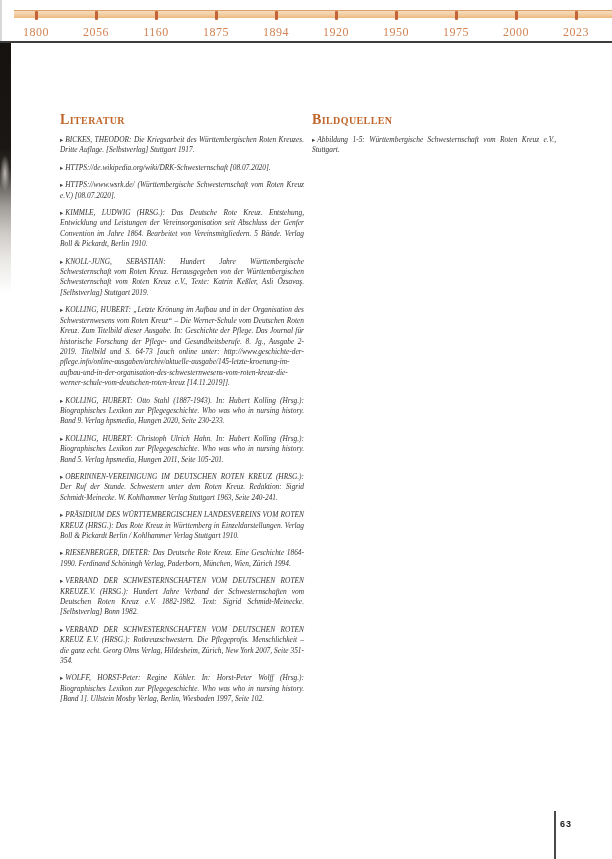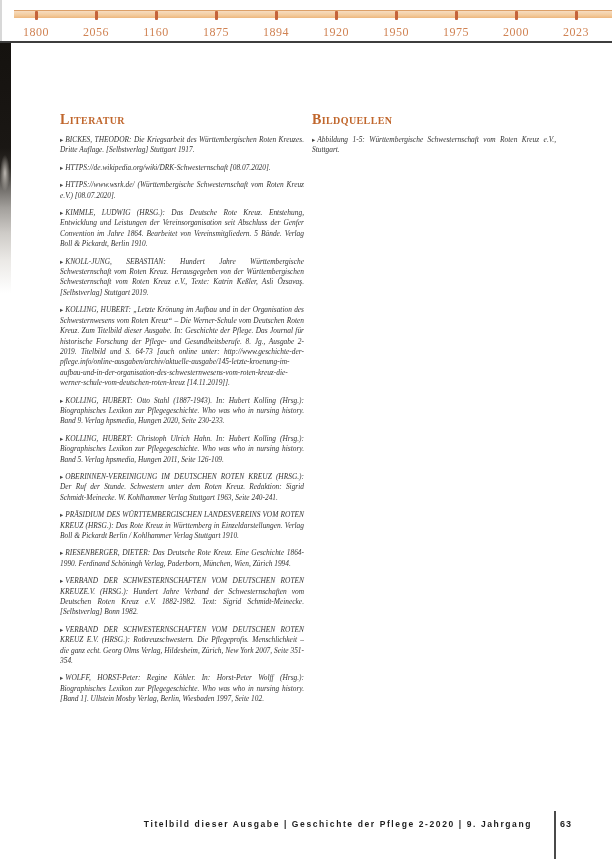--- a/index.html
+++ b/index.html
@@ -132,31 +132,30 @@
   <div class="col col-left">
     <h2 class="col-heading">Literatur</h2>
 
     <p class="entry"><span class="bullet">▸</span><span>BICKES, THEODOR: Die Kriegsarbeit des Württembergischen Roten Kreuzes. Dritte Auflage. [Selbstverlag] Stuttgart 1917.</span></p>
     <p class="entry"><span class="bullet">▸</span><span>HTTPS://de.wikipedia.org/wiki/DRK-Schwesternschaft [08.07.2020].</span></p>
     <p class="entry"><span class="bullet">▸</span><span>HTTPS://www.wsrk.de/ (Württembergische Schwesternschaft vom Roten Kreuz e.V.) [08.07.2020].</span></p>
     <p class="entry"><span class="bullet">▸</span><span>KIMMLE, LUDWIG (HRSG.): Das Deutsche Rote Kreuz. Entstehung, Entwicklung und Leistungen der Vereinsorganisation seit Abschluss der Genfer Convention im Jahre 1864. Bearbeitet von Vereinsmitgliedern. 5 Bände. Verlag Boll &amp; Pickardt, Berlin 1910.</span></p>
     <p class="entry"><span class="bullet">▸</span><span>KNOLL-JUNG, SEBASTIAN: Hundert Jahre Württembergische Schwesternschaft vom Roten Kreuz. Herausgegeben von der Württembergischen Schwesternschaft vom Roten Kreuz e.V., Texte: Katrin Keßler, Asli Özsavaş. [Selbstverlag] Stuttgart 2019.</span></p>
     <p class="entry"><span class="bullet">▸</span><span>KOLLING, HUBERT: „Letzte Krönung im Aufbau und in der Organisation des Schwesternwesens vom Roten Kreuz“ – Die Werner-Schule vom Deutschen Roten Kreuz. Zum Titelbild dieser Ausgabe. In: Geschichte der Pflege. Das Journal für historische Forschung der Pflege- und Gesundheitsberufe. 8. Jg., Ausgabe 2-2019. Titelbild und S. 64-73 [auch online unter: http://www.geschichte-der-pflege.info/online-ausgaben/archiv/aktuelle-ausgabe/145-letzte-kroenung-im-aufbau-und-in-der-organisation-des-schwesternwesens-vom-roten-kreuz-die-werner-schule-vom-deutschen-roten-kreuz [14.11.2019]].</span></p>
     <p class="entry"><span class="bullet">▸</span><span>KOLLING, HUBERT: Otto Stahl (1887-1943). In: Hubert Kolling (Hrsg.): Biographisches Lexikon zur Pflegegeschichte. Who was who in nursing history. Band 9. Verlag hpsmedia, Hungen 2020, Seite 230-233.</span></p>
-    <p class="entry"><span class="bullet">▸</span><span>KOLLING, HUBERT: Christoph Ulrich Hahn. In: Hubert Kolling (Hrsg.): Biographisches Lexikon zur Pflegegeschichte. Who was who in nursing history. Band 5. Verlag hpsmedia, Hungen 2011, Seite 126-109.</span></p>
+    <p class="entry"><span class="bullet">▸</span><span>KOLLING, HUBERT: Christoph Ulrich Hahn. In: Hubert Kolling (Hrsg.): Biographisches Lexikon zur Pflegegeschichte. Who was who in nursing history. Band 5. Verlag hpsmedia, Hungen 2011, Seite 105-201.</span></p>
     <p class="entry"><span class="bullet">▸</span><span>OBERINNEN-VEREINIGUNG IM DEUTSCHEN ROTEN KREUZ (HRSG.): Der Ruf der Stunde. Schwestern unter dem Roten Kreuz. Redaktion: Sigrid Schmidt-Meinecke. W. Kohlhammer Verlag Stuttgart 1963, Seite 240-241.</span></p>
     <p class="entry"><span class="bullet">▸</span><span>PRÄSIDIUM DES WÜRTTEMBERGISCHEN LANDESVEREINS VOM ROTEN KREUZ (HRSG.): Das Rote Kreuz in Württemberg in Einzeldarstellungen. Verlag Boll &amp; Pickardt Berlin / Kohlhammer Verlag Stuttgart 1910.</span></p>
     <p class="entry"><span class="bullet">▸</span><span>RIESENBERGER, DIETER: Das Deutsche Rote Kreuz. Eine Geschichte 1864-1990. Ferdinand Schöningh Verlag, Paderborn, München, Wien, Zürich 1994.</span></p>
     <p class="entry"><span class="bullet">▸</span><span>VERBAND DER SCHWESTERNSCHAFTEN VOM DEUTSCHEN ROTEN KREUZE.V. (HRSG.): Hundert Jahre Verband der Schwesternschaften vom Deutschen Roten Kreuz e.V. 1882-1982. Text: Sigrid Schmidt-Meinecke. [Selbstverlag] Bonn 1982.</span></p>
     <p class="entry"><span class="bullet">▸</span><span>VERBAND DER SCHWESTERNSCHAFTEN VOM DEUTSCHEN ROTEN KREUZ E.V. (HRSG.): Rotkreuzschwestern. Die Pflegeprofis. Menschlichkeit – die ganz echt. Georg Olms Verlag, Hildesheim, Zürich, New York 2007, Seite 351-354.</span></p>
     <p class="entry"><span class="bullet">▸</span><span>WOLFF, HORST-Peter: Regine Köhler. In: Horst-Peter Wolff (Hrsg.): Biographisches Lexikon zur Pflegegeschichte. Who was who in nursing history. [Band 1]. Ullstein Mosby Verlag, Berlin, Wiesbaden 1997, Seite 102.</span></p>
   </div>
 
   <div class="col col-right">
     <h2 class="col-heading">Bildquellen</h2>
     <p class="entry"><span class="bullet">▸</span><span>Abbildung 1-5: Württembergische Schwesternschaft vom Roten Kreuz e.V., Stuttgart.</span></p>
   </div>
 
-  <div class="footer-text">Titelbild dieser Ausgabe | Geschichte der Pflege 2-2020 | 9. Jahrgang</div>
   <div class="footer-rule"></div>
   <div class="footer-page">63</div>
 
 </div>
 
 </body></html>

